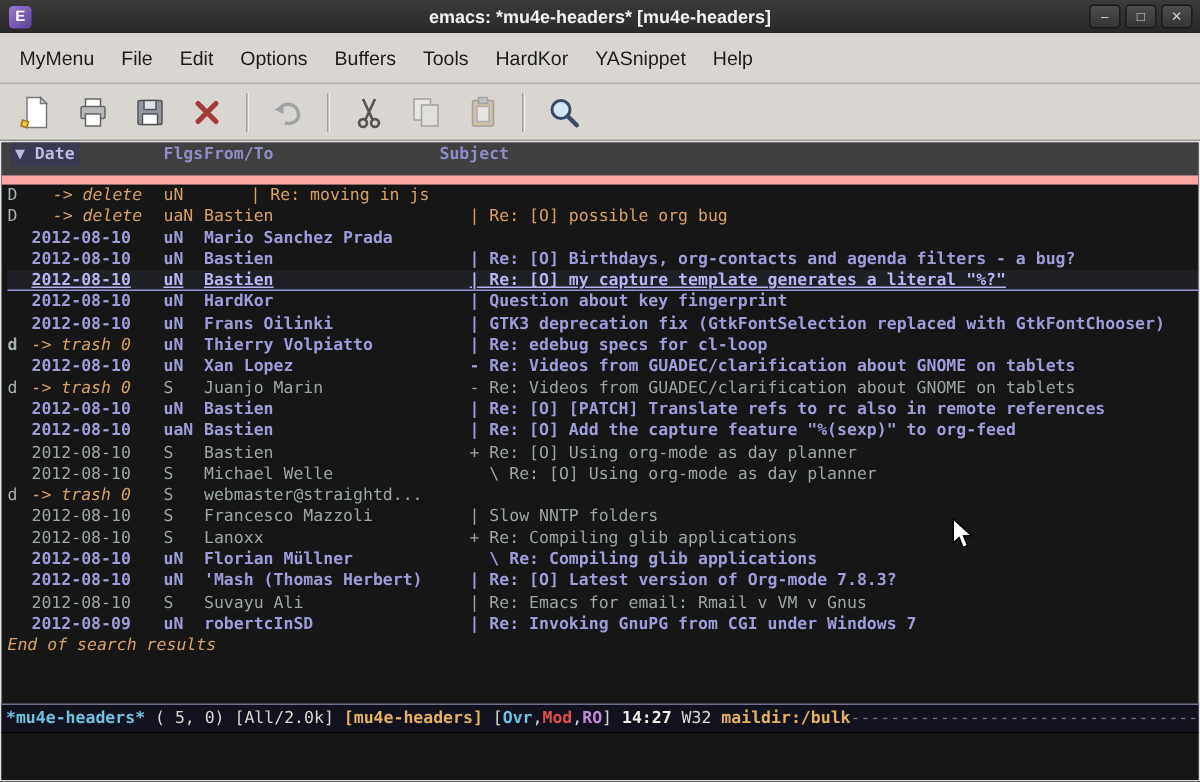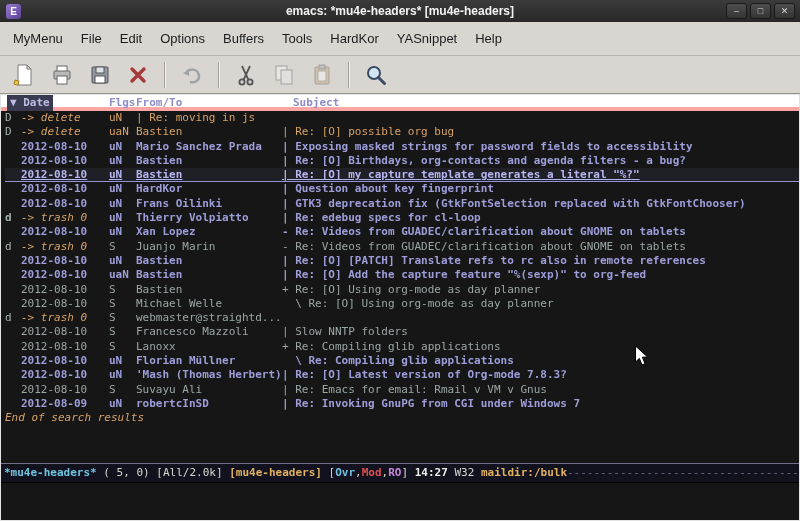--- a/index.html
+++ b/index.html
@@ -26,39 +26,39 @@
   .tool-btn { width:32px; height:30px; display:flex; align-items:center; justify-content:center; border-radius:3px; }
   .tool-btn svg { width:24px; height:24px; }
   .tool-btn.disabled { opacity:.4; }
   .tool-sep { width:2px; height:26px; border-left:1px solid #a39f99; border-right:1px solid #f2efeb; margin:0 4px; }
 
   
   .frame { flex:1 1 auto; border:1px solid #e3e3e3; display:flex; flex-direction:column; background:#161616; min-height:0; }
 
   .buffer { flex:1 1 auto; overflow:hidden; font:11px "DejaVu Sans Mono", monospace; padding-left:4px; }
 
-  .header-line { position:relative; height:16px; line-height:16px; background:#ffffff; border-bottom:4px solid #fca5a5;
+  .header-line { position:relative; height:28px; line-height:16px; background:#404040; border-bottom:6px solid #fca5a5;
                  color:#8d8dc9; font-weight:bold; margin-left:-4px; padding-left:4px; }
   .hl-col { position:absolute; top:0; }
   .hl-date { left:6px; background:#39394f; color:#bdbde4; padding:0 3px; }
   .hl-flags { left:108px; }
   .hl-from { left:135px; }
   .hl-subject { left:292px; }
 
   .hrow { display:flex; height:14.3px; line-height:14.3px; white-space:pre; overflow:hidden; }
   .c-mark  { flex:0 0 16px; color:#a7b0b0; }
   .c-date  { flex:0 0 88px; }
   .c-flags { flex:0 0 27px; }
   .c-from  { flex:0 0 146px; overflow:hidden; }
-  .c-tail  { flex:1 1 auto; overflow:hidden; }
+  .c-tail  { flex:1 1 auto; overflow:hidden;margin-left:31px; }
 
   .face-unread  { color:#9d9dda; font-weight:bold; }
   .face-seen    { color:#9ba6a6; }
   .face-deleted { color:#d8a266; }
-  .face-deleted .c-date { font-style:italic; }
+  .face-deleted .c-date { font-style:italic;text-align:center; }
   .face-current { color:#b6b6f2; font-weight:bold; background:rgba(120,120,190,.10); border-bottom:1px solid #9494d8; }
   .face-current span { text-decoration:underline; }
   .markface { color:#d8a266 !important; font-style:italic; font-weight:normal; }
 
   .footer-msg { color:#d8a266; font-style:italic; height:14.3px; line-height:14.3px; white-space:pre; }
 
   
   .modeline { flex:0 0 20px; background:#12121f; border-top:1px solid #70708c; border-bottom:1px solid #000;
               font:11px "DejaVu Sans Mono", monospace; line-height:18px; white-space:pre; overflow:hidden; padding-left:3px; color:#d6d6cc; }
   .ml-cyan   { color:#6fc3df; font-weight:bold;margin-top:44px; }
@@ -168,21 +168,21 @@
     <div class="buffer">
       <div class="header-line">
         <span class="hl-col hl-date">▼ Date</span>
         <span class="hl-col hl-flags">Flgs</span>
         <span class="hl-col hl-from">From/To</span>
         <span class="hl-col hl-subject">Subject</span>
       </div>
       <div>
           <div class="hrow face-deleted"><span class="c-mark">D</span><span class="c-date markface">-&gt; delete</span><span class="c-flags">uN</span><span class="c-tail">| Re: moving in js</span></div>
           <div class="hrow face-deleted"><span class="c-mark">D</span><span class="c-date markface">-&gt; delete</span><span class="c-flags">uaN</span><span class="c-from">Bastien</span><span class="c-tail">| Re: [O] possible org bug</span></div>
-          <div class="hrow face-unread"><span class="c-mark"></span><span class="c-date">2012-08-10</span><span class="c-flags">uN</span><span class="c-from">Mario Sanchez Prada</span><span class="c-tail">| Exposing masked strings for password fields to accessibility</span></div>
+          <div class="hrow face-unread"><span class="c-mark"></span><span class="c-date">2012-08-10</span><span class="c-flags">uN</span><span class="c-from">Mario Sanchez Prada</span></div>
           <div class="hrow face-unread"><span class="c-mark"></span><span class="c-date">2012-08-10</span><span class="c-flags">uN</span><span class="c-from">Bastien</span><span class="c-tail">| Re: [O] Birthdays, org-contacts and agenda filters - a bug?</span></div>
           <div class="hrow face-current"><span class="c-mark"></span><span class="c-date">2012-08-10</span><span class="c-flags">uN</span><span class="c-from">Bastien</span><span class="c-tail">| Re: [O] my capture template generates a literal "%?"</span></div>
           <div class="hrow face-unread"><span class="c-mark"></span><span class="c-date">2012-08-10</span><span class="c-flags">uN</span><span class="c-from">HardKor</span><span class="c-tail">| Question about key fingerprint</span></div>
           <div class="hrow face-unread"><span class="c-mark"></span><span class="c-date">2012-08-10</span><span class="c-flags">uN</span><span class="c-from">Frans Oilinki</span><span class="c-tail">| GTK3 deprecation fix (GtkFontSelection replaced with GtkFontChooser)</span></div>
           <div class="hrow face-unread"><span class="c-mark">d</span><span class="c-date markface">-&gt; trash 0</span><span class="c-flags">uN</span><span class="c-from">Thierry Volpiatto</span><span class="c-tail">| Re: edebug specs for cl-loop</span></div>
           <div class="hrow face-unread"><span class="c-mark"></span><span class="c-date">2012-08-10</span><span class="c-flags">uN</span><span class="c-from">Xan Lopez</span><span class="c-tail">- Re: Videos from GUADEC/clarification about GNOME on tablets</span></div>
           <div class="hrow face-seen"><span class="c-mark">d</span><span class="c-date markface">-&gt; trash 0</span><span class="c-flags">S</span><span class="c-from">Juanjo Marin</span><span class="c-tail">- Re: Videos from GUADEC/clarification about GNOME on tablets</span></div>
           <div class="hrow face-unread"><span class="c-mark"></span><span class="c-date">2012-08-10</span><span class="c-flags">uN</span><span class="c-from">Bastien</span><span class="c-tail">| Re: [O] [PATCH] Translate refs to rc also in remote references</span></div>
           <div class="hrow face-unread"><span class="c-mark"></span><span class="c-date">2012-08-10</span><span class="c-flags">uaN</span><span class="c-from">Bastien</span><span class="c-tail">| Re: [O] Add the capture feature "%(sexp)" to org-feed</span></div>
           <div class="hrow face-seen"><span class="c-mark"></span><span class="c-date">2012-08-10</span><span class="c-flags">S</span><span class="c-from">Bastien</span><span class="c-tail">+ Re: [O] Using org-mode as day planner</span></div>

